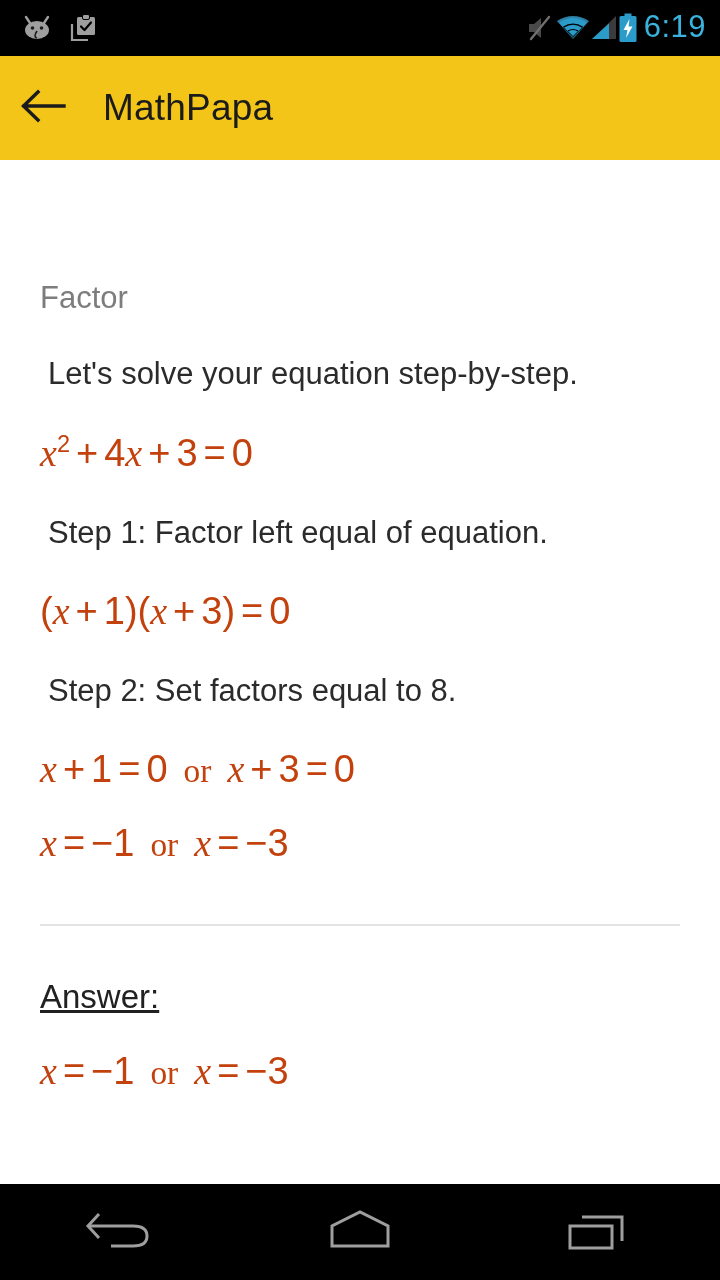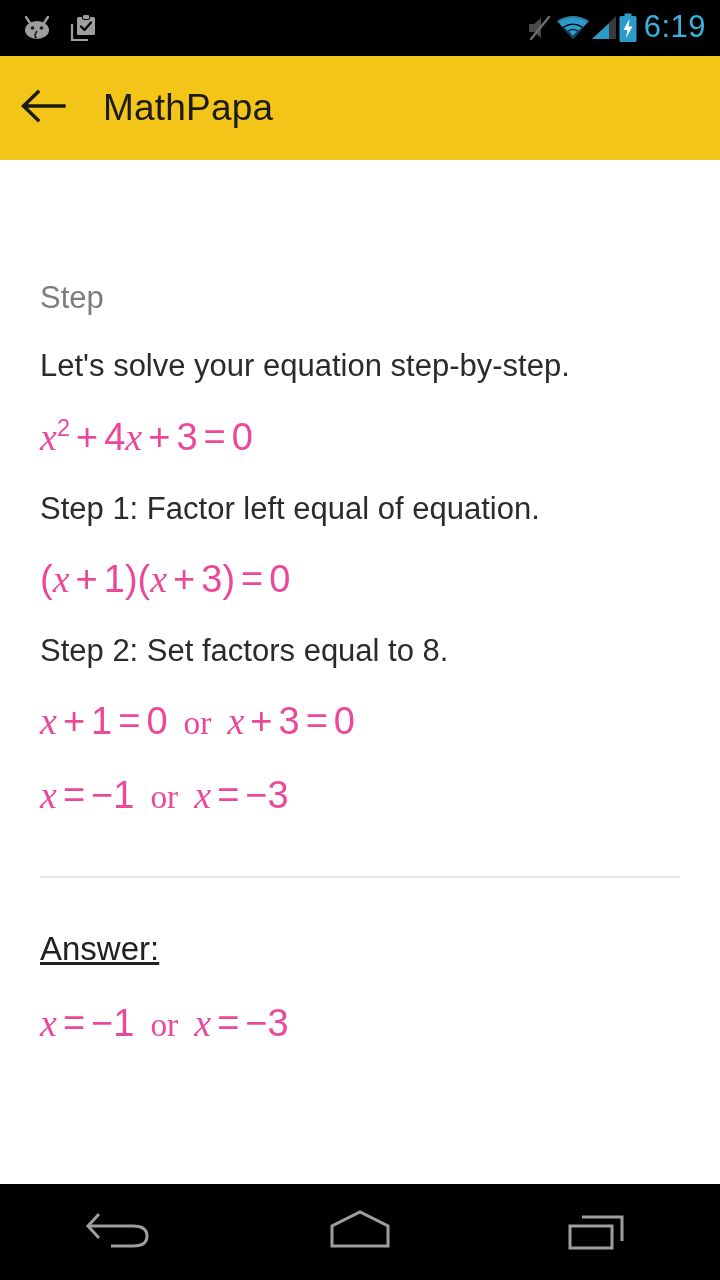--- a/index.html
+++ b/index.html
@@ -106,25 +106,25 @@
     font-weight: 400;
     margin: 0;
     padding-top: 122px;
     line-height: 1.0;
   }
   .prose {
     color: #2b2b2b;
     font-size: 31px;
     font-weight: 400;
     line-height: 1.0;
-    margin: 0;
+    margin: 8px;
     padding-top: 37px;
   }
   .mathline {
-    color: #ec4899;
+    color: #c2410c;
     font-size: 38px;
     line-height: 1.0;
     margin: 0;
     padding-top: 36px;
     font-family: "Liberation Serif", "DejaVu Serif", serif;
     white-space: nowrap;
   }
   .mathline .v {
     font-style: italic;
     font-family: "Liberation Serif", "DejaVu Serif", serif;
@@ -252,21 +252,21 @@
           <path d="M44 18 L4 18 M18 4 L3.5 18 L18 32" stroke="#1b1b1b" stroke-width="3.4" fill="none" stroke-linecap="square" stroke-linejoin="miter"></path>
         </svg>
       </span>
     </div>
     <div class="app-title">MathPapa</div>
   </div>
   <div class="app-bar-shadow"></div>
 
   <div class="content">
 
-    <div class="section-label">Step</div>
+    <div class="section-label">Factor</div>
 
     <div class="prose">Let's solve your equation step-by-step.</div>
 
     <div class="mathline">
       <span class="v">x</span><span class="sup">2</span><span class="op">+</span><span class="n">4</span><span class="v">x</span><span class="op">+</span><span class="n">3</span><span class="op">=</span><span class="n">0</span>
     </div>
 
     <div class="prose">Step 1: Factor left equal of equation.</div>
 
     <div class="mathline">

